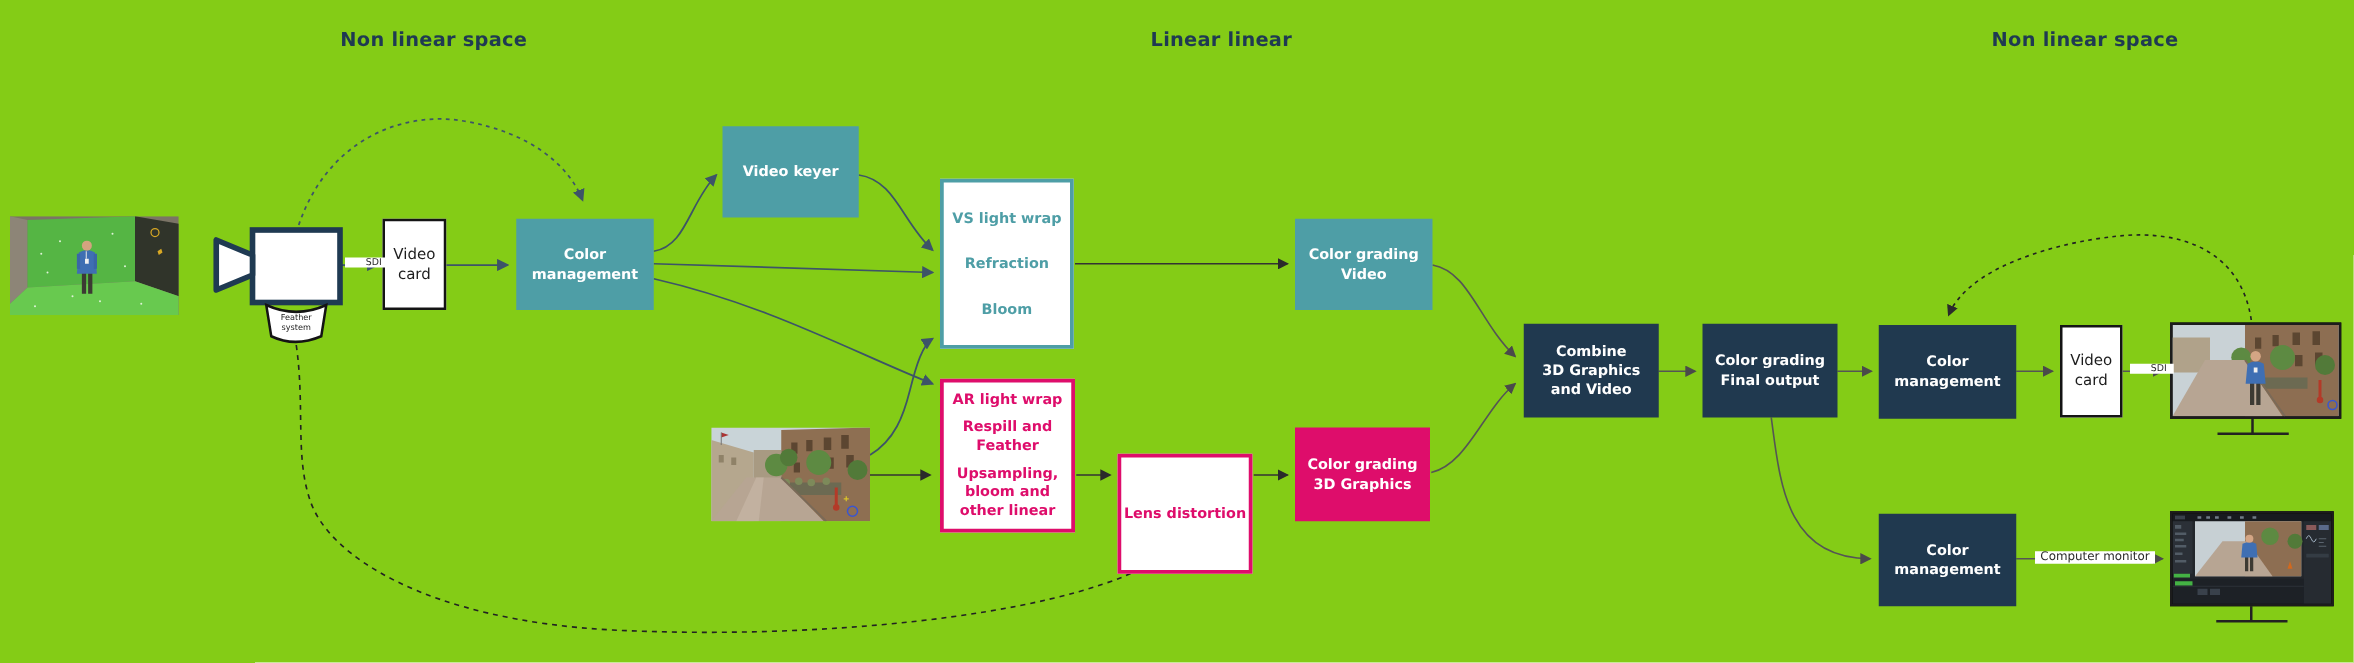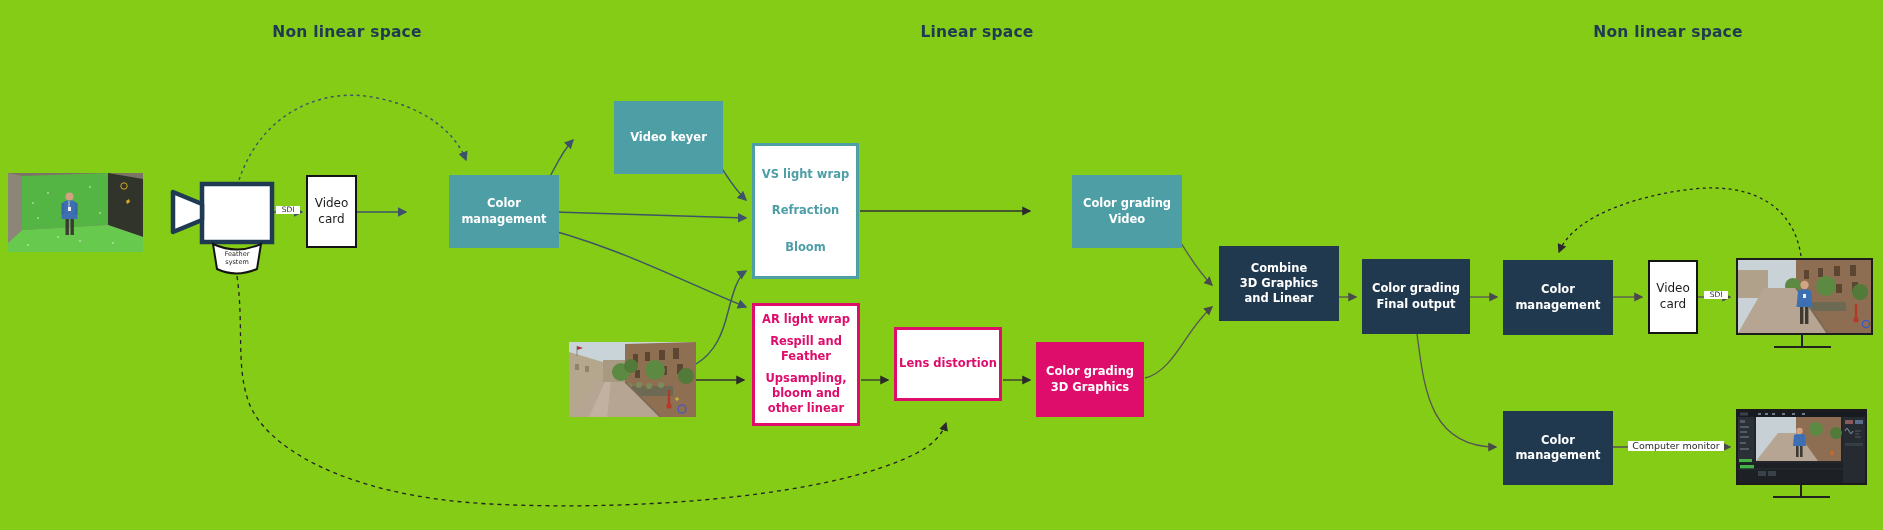--- a/index.html
+++ b/index.html
@@ -12,47 +12,47 @@
   }
   .heading{
     position:absolute;width:220px;text-align:center;font-size:15.5px;font-weight:bold;
     color:var(--heading);letter-spacing:.2px;
   }
   .node{
     position:absolute;box-sizing:border-box;display:flex;flex-direction:column;
     align-items:center;justify-content:center;text-align:center;
     font-size:11.5px;font-weight:bold;line-height:1.32;
   }
-  .teal{background:var(--teal);color:#fff;margin-left:36px;}
+  .teal{background:var(--teal);color:#fff;}
   .pinkfill{background:var(--pink);color:#fff;}
   .navybox{background:var(--navy);color:#fff;}
   .teal-outline{background:#fff;border:3px solid var(--teal);color:var(--teal);justify-content:space-evenly;}
   .pink-outline{background:#fff;border:3px solid var(--pink);color:var(--pink);justify-content:space-evenly;}
   .plainbox{background:#fff;border:2.5px solid #141414;color:#1c1c1c;font-weight:normal;font-size:12px;}
   .ln{display:block;}
   .para{display:block;}
   .wire-label{
     position:absolute;background:#fff;text-align:center;color:#2b2b2b;z-index:5;line-height:1.1;
   }
-  .lbl-sdi{font-size:7.5px;width:24px;}
+  .lbl-sdi{font-size:7.5px;width:24px;padding-left:11px;}
   .lbl-cm{font-size:9.5px;width:96px;text-align:center;}
   .lbl-tracking{font-size:6.5px;width:50px;color:#1c1c1c;background:transparent;line-height:1.25;}
   .photo{position:absolute;display:block;}
   .monitor{position:absolute;box-sizing:border-box;border:2px solid #1c1c1c;background:#000;}
   svg{display:block;}
   #edges{position:absolute;left:0;top:0;z-index:1;}
   .node,.photo,.monitor{z-index:2;}
 </style>
 </head>
 <body>
 
 <div id="stage">
 
   <div class="heading" style="left:237px;top:23px">Non linear space</div>
-  <div class="heading" style="left:867px;top:23px">Linear space</div>
+  <div class="heading" style="left:867px;top:23px">Linear linear</div>
   <div class="heading" style="left:1558px;top:23px">Non linear space</div>
 
   <svg id="edges" width="1883" height="530" viewBox="0 0 1883 530">
     <defs>
       <marker id="ah-n" viewBox="0 0 10 10" refX="8.5" refY="5" markerWidth="7" markerHeight="7" orient="auto-start-reverse">
           <path d="M0,0 L10,5 L0,10 z" fill="#3d5468"></path>
         </marker>
       <marker id="ah-d" viewBox="0 0 10 10" refX="8.5" refY="5" markerWidth="7" markerHeight="7" orient="auto-start-reverse">
           <path d="M0,0 L10,5 L0,10 z" fill="#2b2b2b"></path>
         </marker>
@@ -219,38 +219,38 @@
       <span class="ln">Respill and</span>
       <span class="ln">Feather</span>
     </span>
     <span class="para">
       <span class="ln">Upsampling,</span>
       <span class="ln">bloom and</span>
       <span class="ln">other linear</span>
     </span>
   </div>
 
-  <div class="node pink-outline" style="left:894px;top:327px;width:108px;height:74px">
+  <div class="node pink-outline" style="left:894px;top:363px;width:108px;height:96px">
     <span class="ln">Lens distortion</span>
   </div>
 
   <div class="node teal" style="left:1036px;top:175px;width:110px;height:73px">
     <span class="ln">Color grading</span>
     <span class="ln">Video</span>
   </div>
 
   <div class="node pinkfill" style="left:1036px;top:342px;width:108px;height:75px">
     <span class="ln">Color grading</span>
     <span class="ln">3D Graphics</span>
   </div>
 
-  <div class="node navybox" style="left:1219px;top:246px;width:120px;height:75px">
+  <div class="node navybox" style="left:1219px;top:259px;width:108px;height:75px">
     <span class="ln">Combine</span>
     <span class="ln">3D Graphics</span>
-    <span class="ln">and Linear</span>
+    <span class="ln">and Video</span>
   </div>
 
   <div class="node navybox" style="left:1362px;top:259px;width:108px;height:75px">
     <span class="ln">Color grading</span>
     <span class="ln">Final output</span>
   </div>
 
   <div class="node navybox" style="left:1503px;top:260px;width:110px;height:75px">
     <span class="ln">Color</span>
     <span class="ln">management</span>

